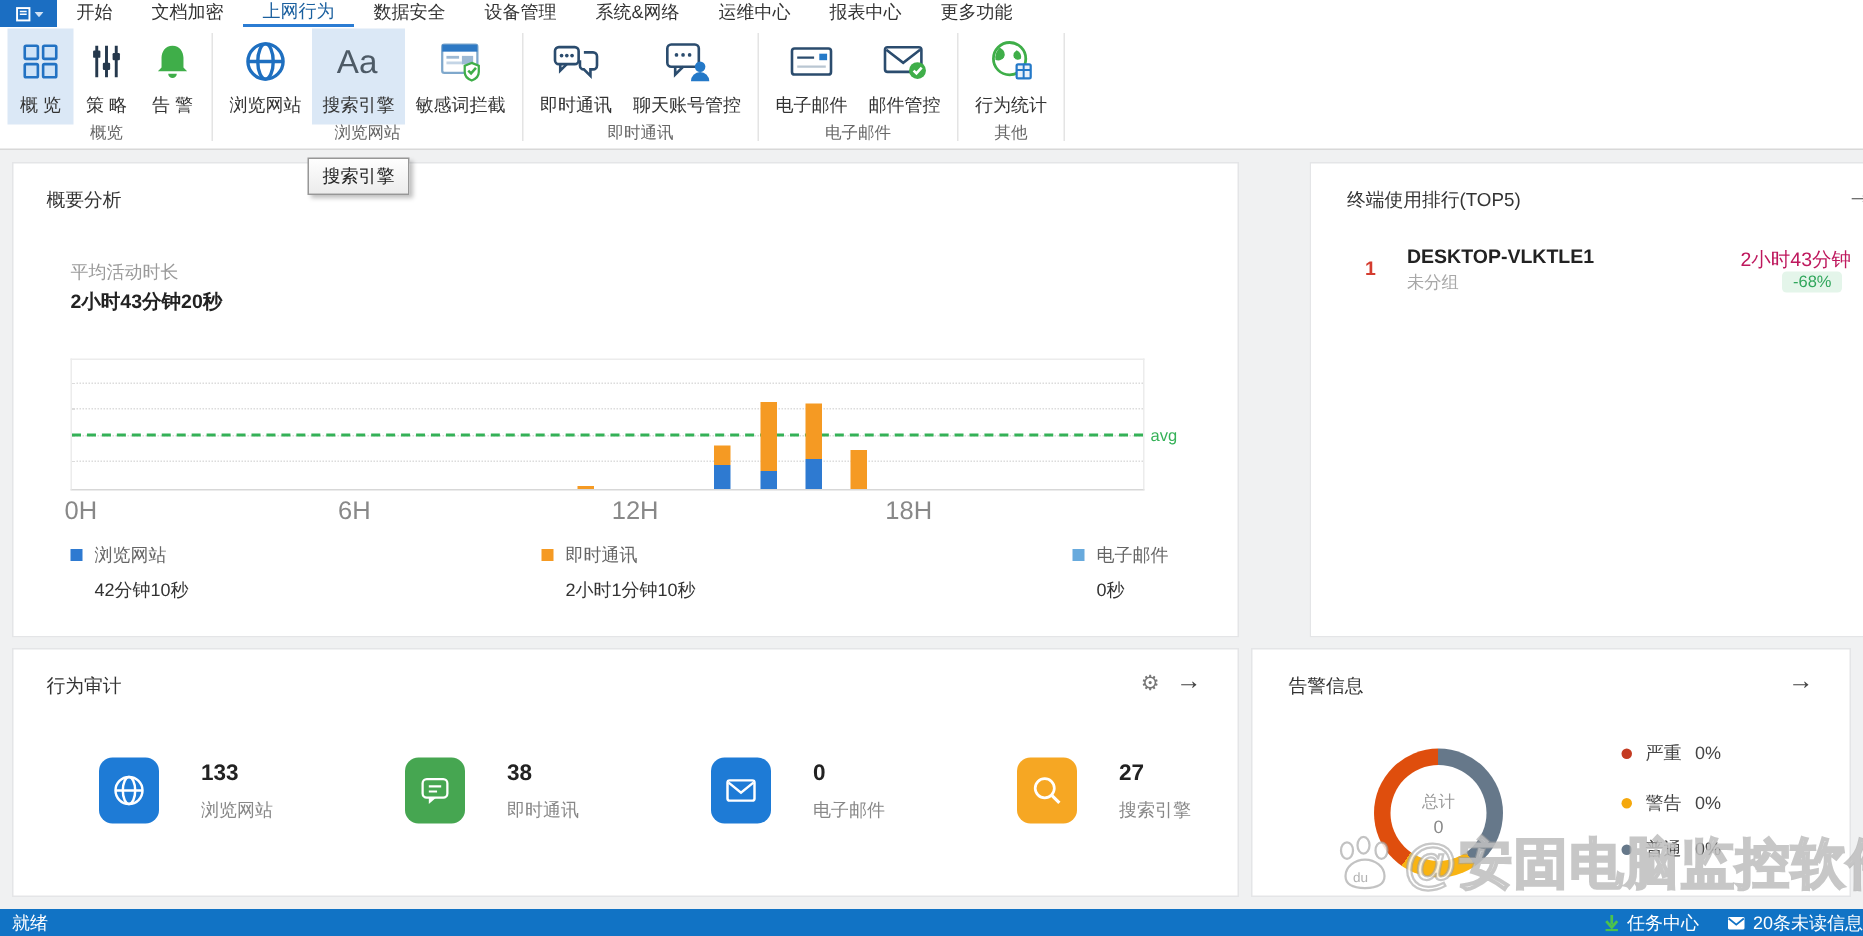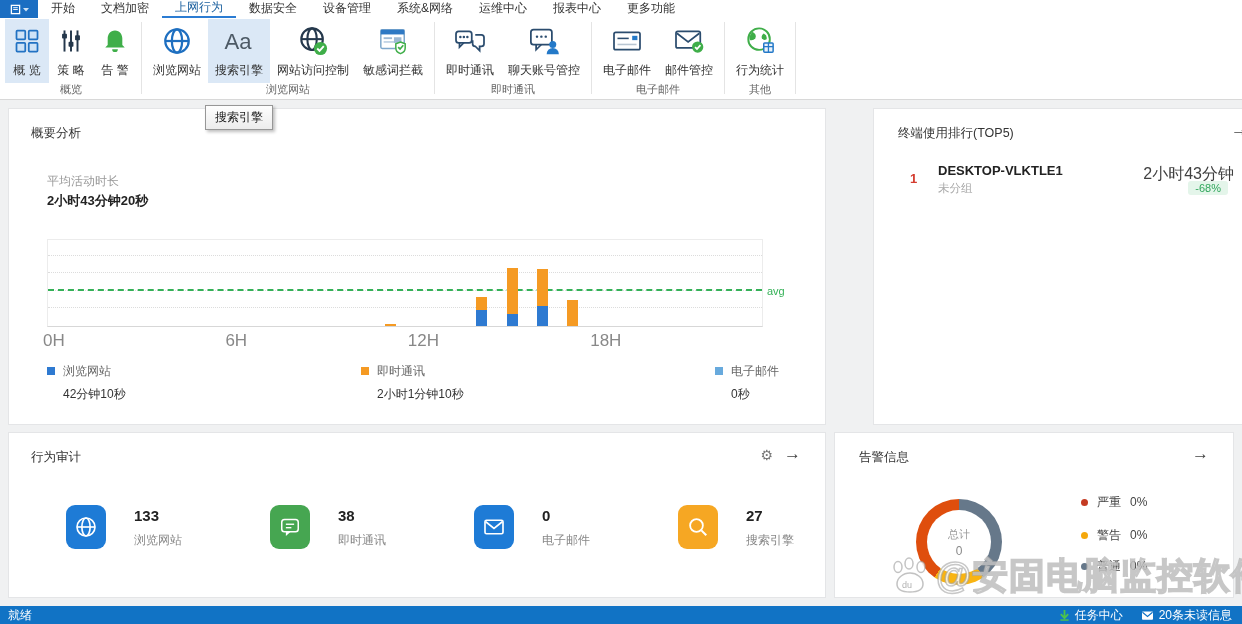--- a/index.html
+++ b/index.html
@@ -53,21 +53,21 @@
   #chart-xlabels span { position:absolute; width:26px; font-size:17px; color:#888; }
   .legend-item { position:absolute; top:252px; width:300px; }
   .legend-item .sq { display:inline-block; width:8px; height:8px; margin-right:8px; }
   .legend-item .lname { font-size:12px; color:#666; }
   .legend-item .lval { font-size:12px; color:#333; margin:6px 0 0 16px; }
 
   
   .rank-num { position:absolute; left:36px; top:62px; font-size:13px; font-weight:bold; color:#d43c2f; }
   .rank-name { position:absolute; left:64px; top:54px; font-size:13px; font-weight:bold; color:#222; }
   .rank-group { position:absolute; left:64px; top:72px; font-size:11.5px; color:#a8a8a8; }
-  .rank-dur { position:absolute; right:38px; top:55px; font-size:16px; color:#404040; }
+  .rank-dur { position:absolute; right:38px; top:55px; font-size:13px; color:#be185d; }
   .rank-badge { position:absolute; right:44px; top:72px; font-size:11px; color:#31a65c;
     background:#e4f5ea; padding:1px 7px; border-radius:3px; }
 
   
   .stat { position:absolute; top:72px; display:flex; gap:28px; }
   .stat-tile { width:40px; height:44px; border-radius:9px; display:flex; align-items:center; justify-content:center; }
   .stat-num { font-size:15px; font-weight:bold; color:#222; padding-top:2px; }
   .stat-lbl { font-size:12px; color:#888; margin-top:8px; }
 
   
@@ -84,21 +84,21 @@
   
   .watermark { position:absolute; left:888px; top:552px; z-index:40; display:flex; align-items:center; gap:4px;
     pointer-events:none; opacity:.9; }
   .watermark .wm-text { font-size:36px; font-weight:bold; color:rgba(255,255,255,.92);
     -webkit-text-stroke:1.5px rgba(160,160,160,.65); letter-spacing:1px; white-space:nowrap; }
 
   
   .statusbar { position:absolute; left:0; right:0; bottom:0; height:18px; background:#1173c5;
     color:#fff; font-size:12px; display:flex; align-items:center; }
   .statusbar .left { padding-left:8px; flex:1; }
-  .statusbar .right { display:flex; align-items:center; gap:6px; padding-right:10px; }
+  .statusbar .right { display:flex; align-items:center; gap:6px; }
   .sb-item { display:flex; align-items:center; gap:5px; margin-left:12px; cursor:pointer; }
 </style>
 </head>
 <body>
 
 <div class="menubar">
   <div class="appbtn">
     <svg width="11" height="11" viewBox="0 0 12 12">
         <rect x="1.5" y="1.5" width="9" height="9" fill="none" stroke="#fff" stroke-width="1.4"></rect>
         <line x1="3.5" y1="4" x2="8.5" y2="4" stroke="#fff"></line>
@@ -182,34 +182,20 @@
         </span>
         <span class="rlbl">浏览网站</span>
       </div>
       <div class="rbtn hover">
         <span class="ricon">
           <svg width="34" height="28" viewBox="0 0 40 32">
               <text x="3" y="25" font-size="26" fill="#4d5a66" font-family="Liberation Sans, sans-serif">Aa</text>
             </svg>
         </span>
         <span class="rlbl">搜索引擎</span>
-      </div>
-      <div class="rbtn">
-        <span class="ricon">
-          <svg width="30" height="30" viewBox="0 0 32 32">
-              <g fill="none" stroke="#25384c" stroke-width="2.2">
-                <circle cx="15" cy="14" r="11.5"></circle>
-                <ellipse cx="15" cy="14" rx="5" ry="11.5"></ellipse>
-                <line x1="3.5" y1="14" x2="26.5" y2="14"></line>
-              </g>
-              <circle cx="24" cy="24" r="7" fill="#3fae49"></circle>
-              <path d="M20.5 24 l2.5 2.5 l4.5 -5" fill="none" stroke="#fff" stroke-width="2"></path>
-            </svg>
-        </span>
-        <span class="rlbl">网站访问控制</span>
       </div>
       <div class="rbtn">
         <span class="ricon">
           <svg width="30" height="30" viewBox="0 0 32 32">
               <rect x="3" y="4" width="25" height="20" rx="1.5" fill="#fff" stroke="#7fa8cc" stroke-width="1.6"></rect>
               <rect x="3" y="4" width="25" height="5" fill="#2e79c4"></rect>
               <rect x="6" y="12" width="9" height="2" fill="#9db9d4"></rect>
               <rect x="6" y="16" width="12" height="2" fill="#c4d5e6"></rect>
               <rect x="17" y="12" width="8" height="6" fill="#9db9d4"></rect>
               <path d="M24 17 l5 2 v4.5 c0 3 -2 5 -5 6 c-3 -1 -5 -3 -5 -6 V19 Z" fill="#fff" stroke="#3fae49" stroke-width="1.6"></path>

